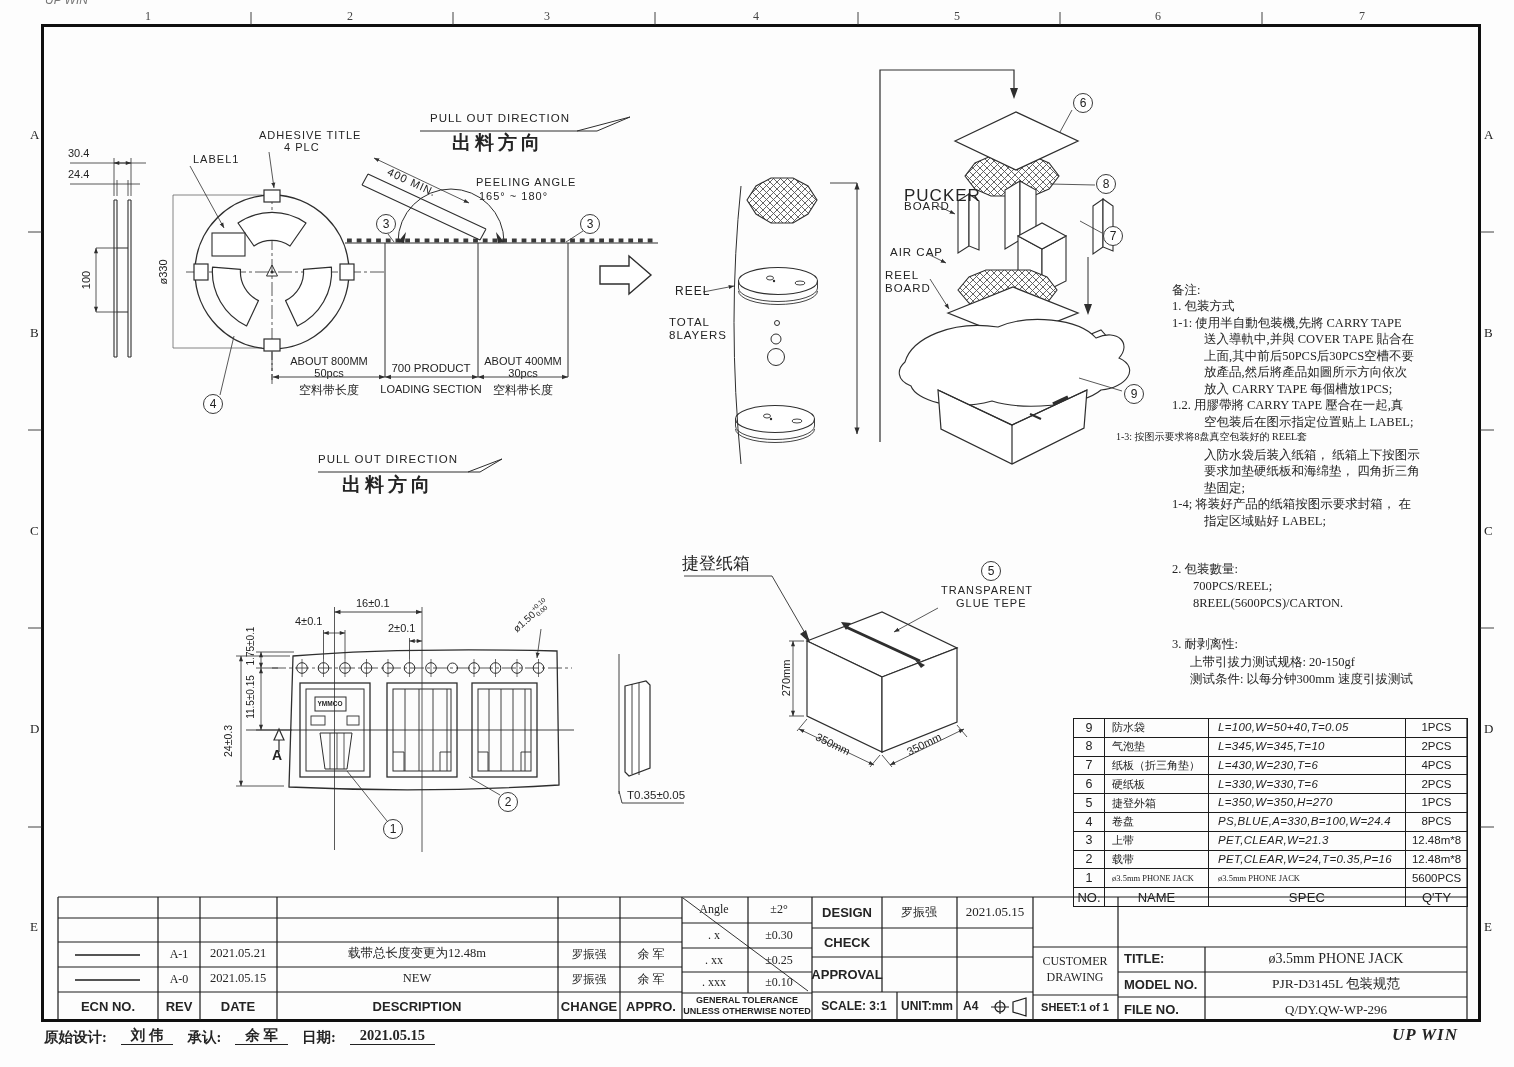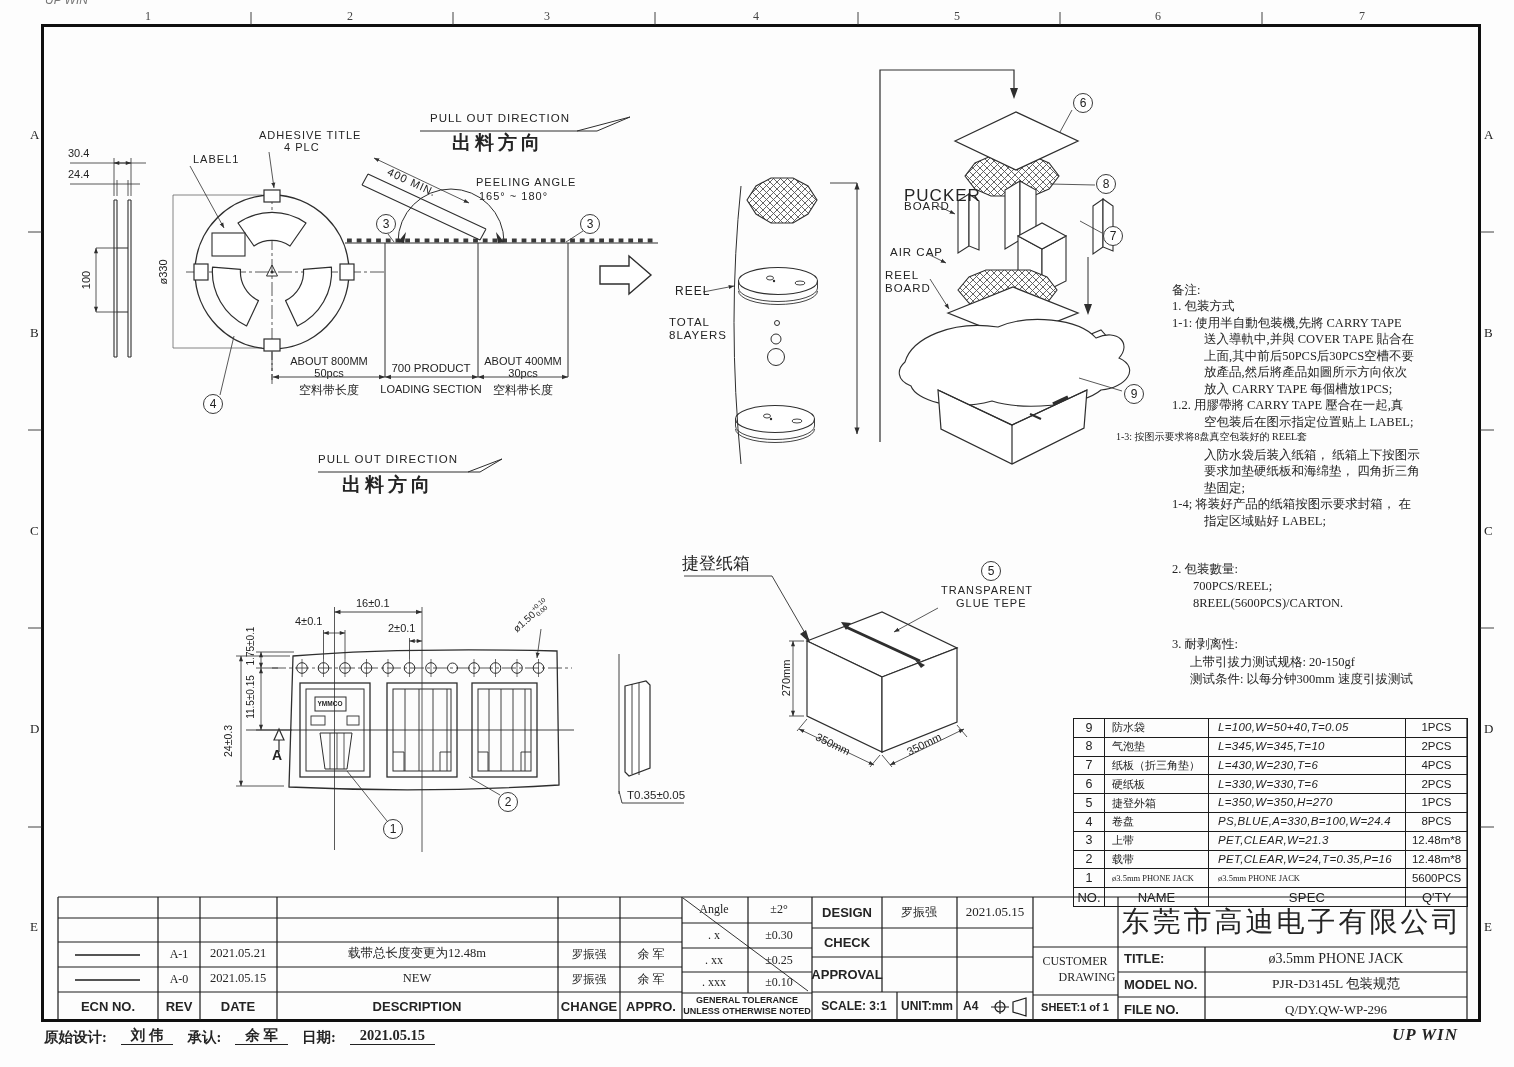--- a/index.html
+++ b/index.html
@@ -462,22 +462,21 @@
 <div class="t c lbl" style="left:847px;top:906px;font-size:13px;">DESIGN</div>
 <div class="t c" style="left:919px;top:906px;font-size:12px;">罗振强</div>
 <div class="t c cjk" style="left:995px;top:905px;font-size:13px;">2021.05.15</div>
 <div class="t c lbl" style="left:847px;top:936px;font-size:13px;">CHECK</div>
 <div class="t c lbl" style="left:847px;top:968px;font-size:13px;">APPROVAL</div>
 <div class="t c lbl" style="left:854px;top:1000px;font-size:12px;">SCALE: 3:1</div>
 <div class="t c lbl" style="left:927px;top:1000px;font-size:12px;">UNIT:mm</div>
 <div class="t lbl" style="left:963px;top:1000px;font-size:12px;">A4</div>
 <div class="t c lbl" style="left:1075px;top:1002px;font-size:11px;">SHEET:1 of 1</div>
 <div class="t c cjk" style="left:1075px;top:955px;font-size:12px;">CUSTOMER</div>
-<div class="t c cjk" style="left:1075px;top:971px;font-size:12px;margin-left:12px;">DRAWING</div>
-<div class="t c cjk" style="left:1292px;top:907px;font-size:28px;letter-spacing:3px;">东莞市高迪电子有限公司</div>
+<div class="t c cjk" style="left:1075px;top:971px;font-size:12px;">DRAWING</div>
 <div class="t lbl" style="left:1124px;top:952px;font-size:13px;">TITLE:</div>
 <div class="t c cjk" style="left:1336px;top:952px;font-size:14px;">ø3.5mm PHONE JACK</div>
 <div class="t lbl" style="left:1124px;top:978px;font-size:13px;">MODEL NO.</div>
 <div class="t c cjk" style="left:1336px;top:977px;font-size:13.5px;">PJR-D3145L 包装规范</div>
 <div class="t lbl" style="left:1124px;top:1003px;font-size:13px;">FILE NO.</div>
 <div class="t c cjk" style="left:1336px;top:1003px;font-size:13px;">Q/DY.QW-WP-296</div>
 
 <div class="t ft" style="left:44px;top:1028px;">
   <span>原始设计:</span>
       <span class="u">刘 伟</span>

